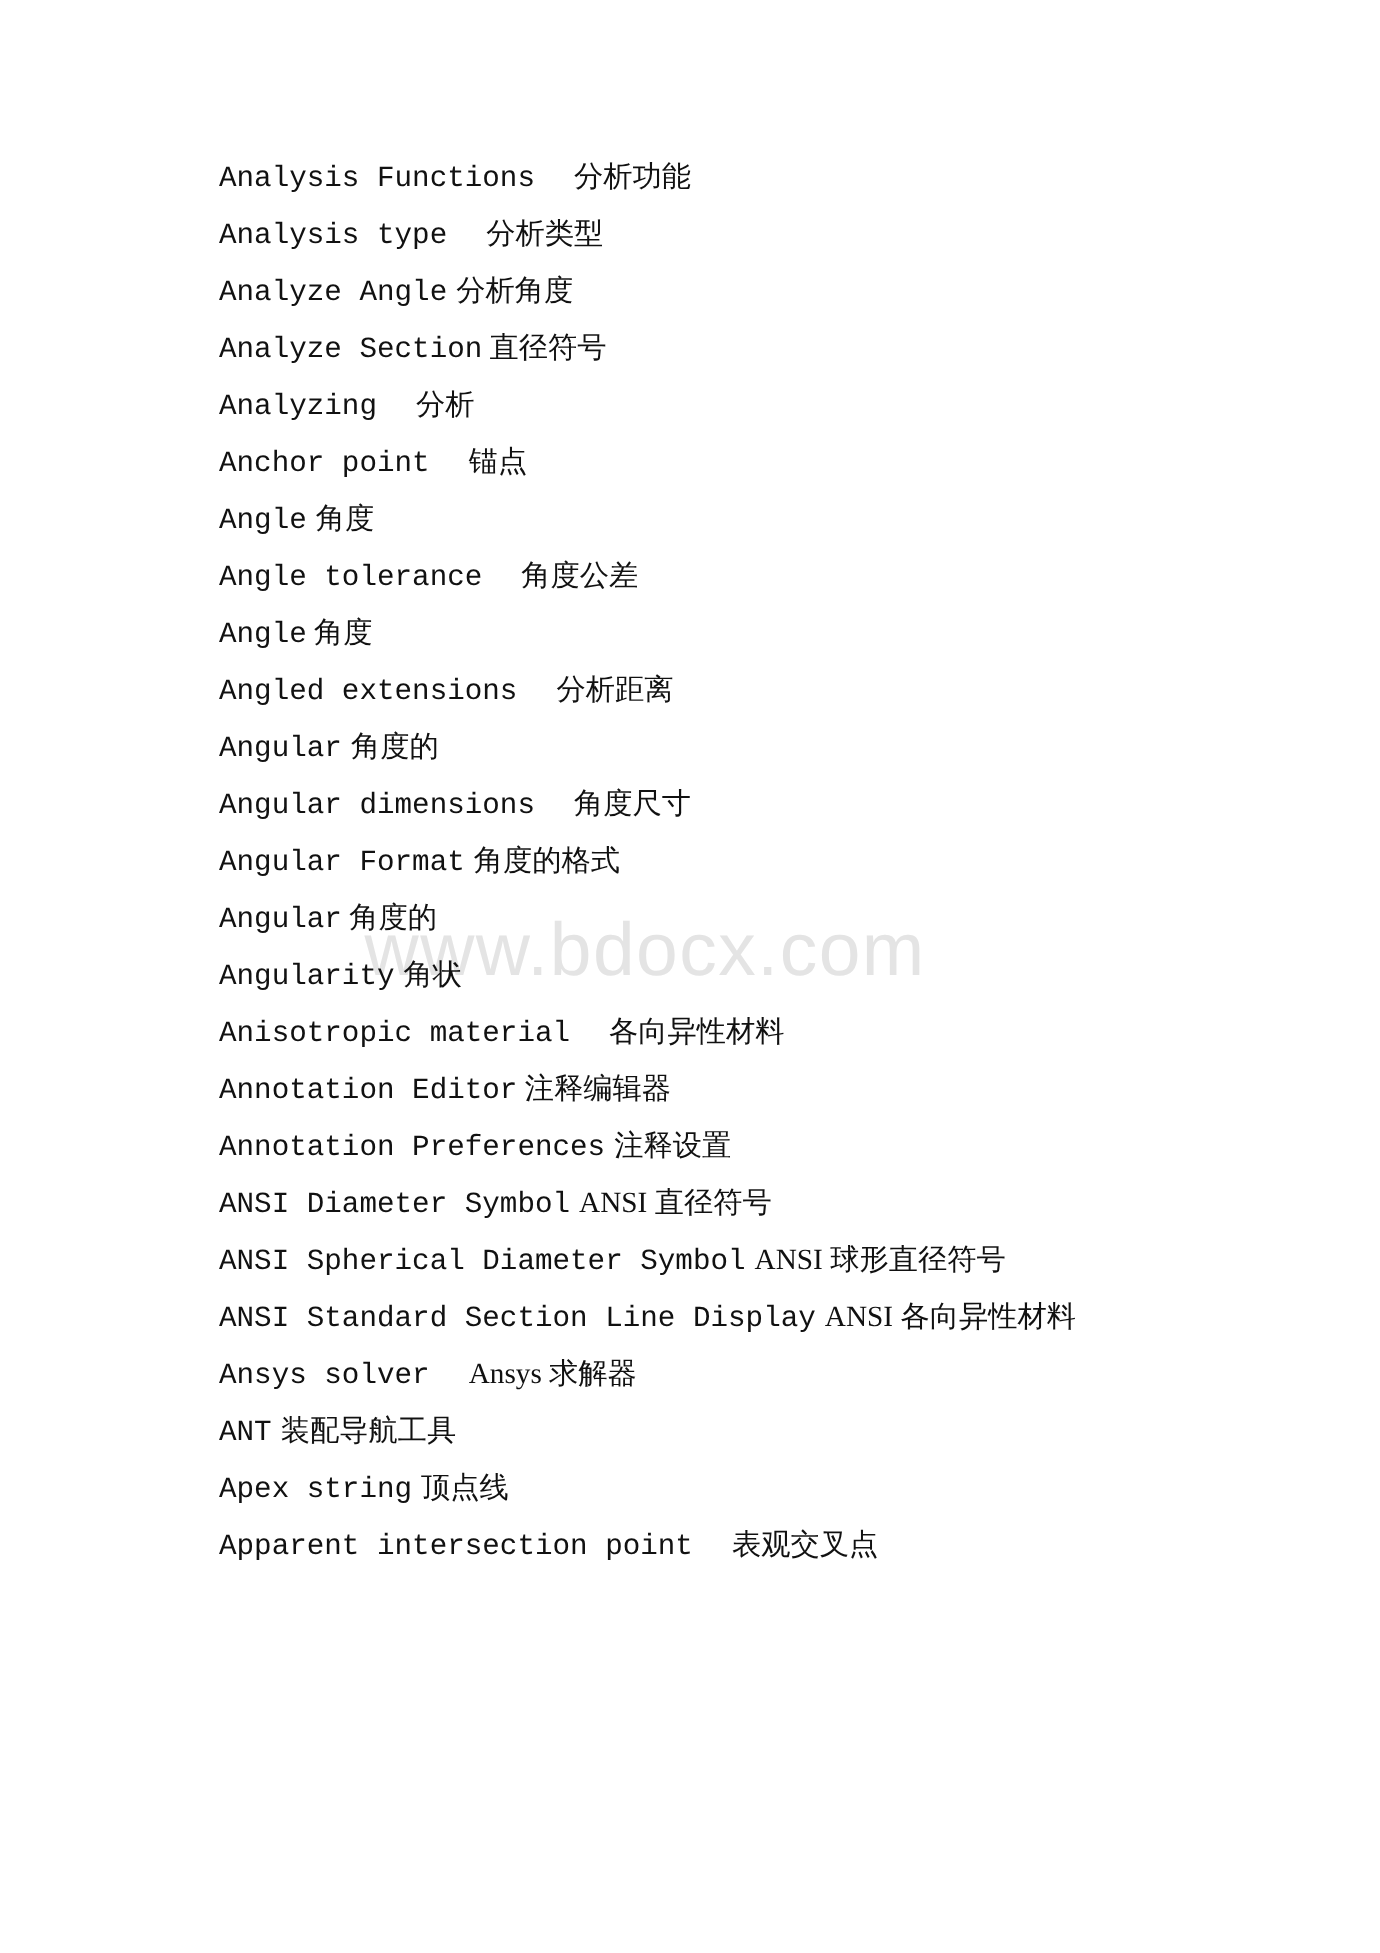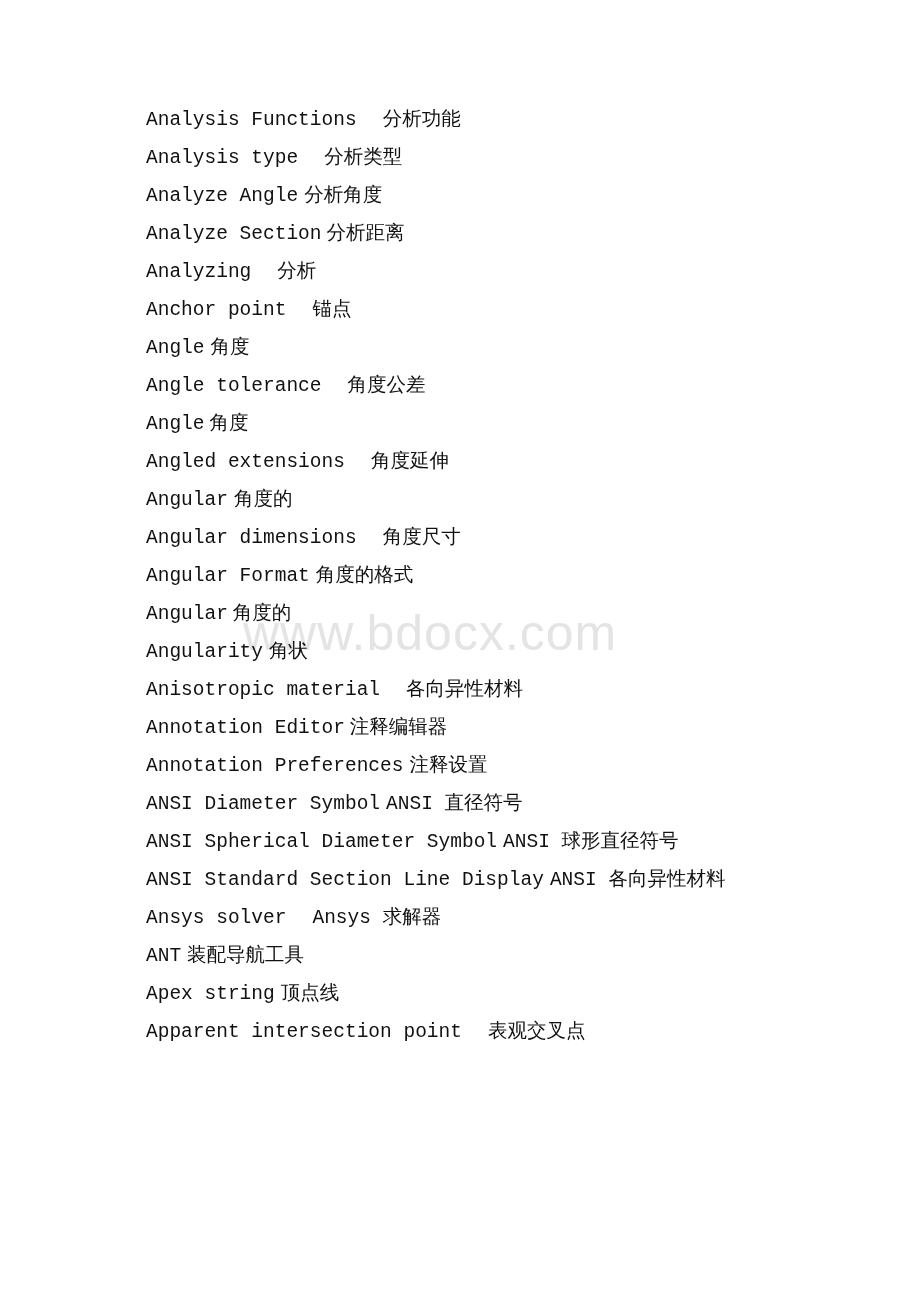--- a/index.html
+++ b/index.html
@@ -59,47 +59,47 @@
     height: 38px;
     white-space: nowrap;
     color: #111111;
   }
 
   .term {
     font-family: Liberation Mono, monospace;
   }
 
   .gloss {
-    font-family: Liberation Mono, monospace;
+    font-family: Liberation Serif, serif;
     margin-top: 16px;
   }
 
   
   .gap-none  { display: inline; }
   .gap-thin  { display: inline-block; width: 6px; }
   .gap-wide  { display: inline-block; width: 26px; }
 </style>
 </head>
 <body>
 
 <div class="page">
 
   <div class="watermark">www.bdocx.com</div>
 
   <div class="glossary">
       <div class="entry"><span class="term">Analysis Functions</span><span class="gap-wide">&nbsp;</span><span class="gloss">分析功能</span></div>
       <div class="entry"><span class="term">Analysis type</span><span class="gap-wide">&nbsp;</span><span class="gloss">分析类型</span></div>
       <div class="entry"><span class="term">Analyze Angle</span><span class="gap-thin">&nbsp;</span><span class="gloss">分析角度</span></div>
-      <div class="entry"><span class="term">Analyze Section</span><span class="gap-none">&nbsp;</span><span class="gloss">分析距离</span></div>
+      <div class="entry"><span class="term">Analyze Section</span><span class="gap-none">&nbsp;</span><span class="gloss">直径符号</span></div>
       <div class="entry"><span class="term">Analyzing</span><span class="gap-wide">&nbsp;</span><span class="gloss">分析</span></div>
       <div class="entry"><span class="term">Anchor point</span><span class="gap-wide">&nbsp;</span><span class="gloss">锚点</span></div>
       <div class="entry"><span class="term">Angle</span><span class="gap-thin">&nbsp;</span><span class="gloss">角度</span></div>
       <div class="entry"><span class="term">Angle tolerance</span><span class="gap-wide">&nbsp;</span><span class="gloss">角度公差</span></div>
       <div class="entry"><span class="term">Angle</span><span class="gap-none">&nbsp;</span><span class="gloss">角度</span></div>
-      <div class="entry"><span class="term">Angled extensions</span><span class="gap-wide">&nbsp;</span><span class="gloss">角度延伸</span></div>
+      <div class="entry"><span class="term">Angled extensions</span><span class="gap-wide">&nbsp;</span><span class="gloss">分析距离</span></div>
       <div class="entry"><span class="term">Angular</span><span class="gap-thin">&nbsp;</span><span class="gloss">角度的</span></div>
       <div class="entry"><span class="term">Angular dimensions</span><span class="gap-wide">&nbsp;</span><span class="gloss">角度尺寸</span></div>
       <div class="entry"><span class="term">Angular Format</span><span class="gap-thin">&nbsp;</span><span class="gloss">角度的格式</span></div>
       <div class="entry"><span class="term">Angular</span><span class="gap-none">&nbsp;</span><span class="gloss">角度的</span></div>
       <div class="entry"><span class="term">Angularity</span><span class="gap-thin">&nbsp;</span><span class="gloss">角状</span></div>
       <div class="entry"><span class="term">Anisotropic material</span><span class="gap-wide">&nbsp;</span><span class="gloss">各向异性材料</span></div>
       <div class="entry"><span class="term">Annotation Editor</span><span class="gap-none">&nbsp;</span><span class="gloss">注释编辑器</span></div>
       <div class="entry"><span class="term">Annotation Preferences</span><span class="gap-thin">&nbsp;</span><span class="gloss">注释设置</span></div>
       <div class="entry"><span class="term">ANSI Diameter Symbol</span><span class="gap-thin">&nbsp;</span><span class="gloss">ANSI 直径符号</span></div>
       <div class="entry"><span class="term">ANSI Spherical Diameter Symbol</span><span class="gap-thin">&nbsp;</span><span class="gloss">ANSI 球形直径符号</span></div>

